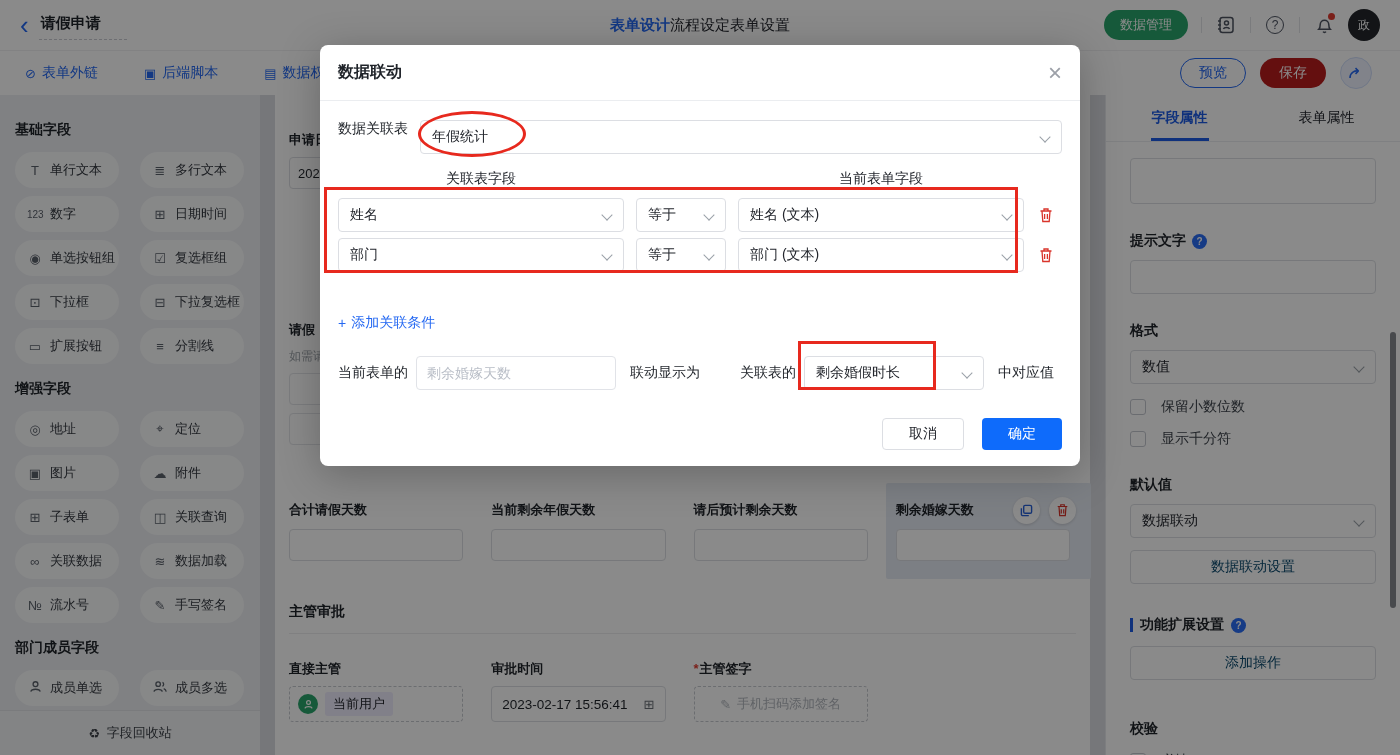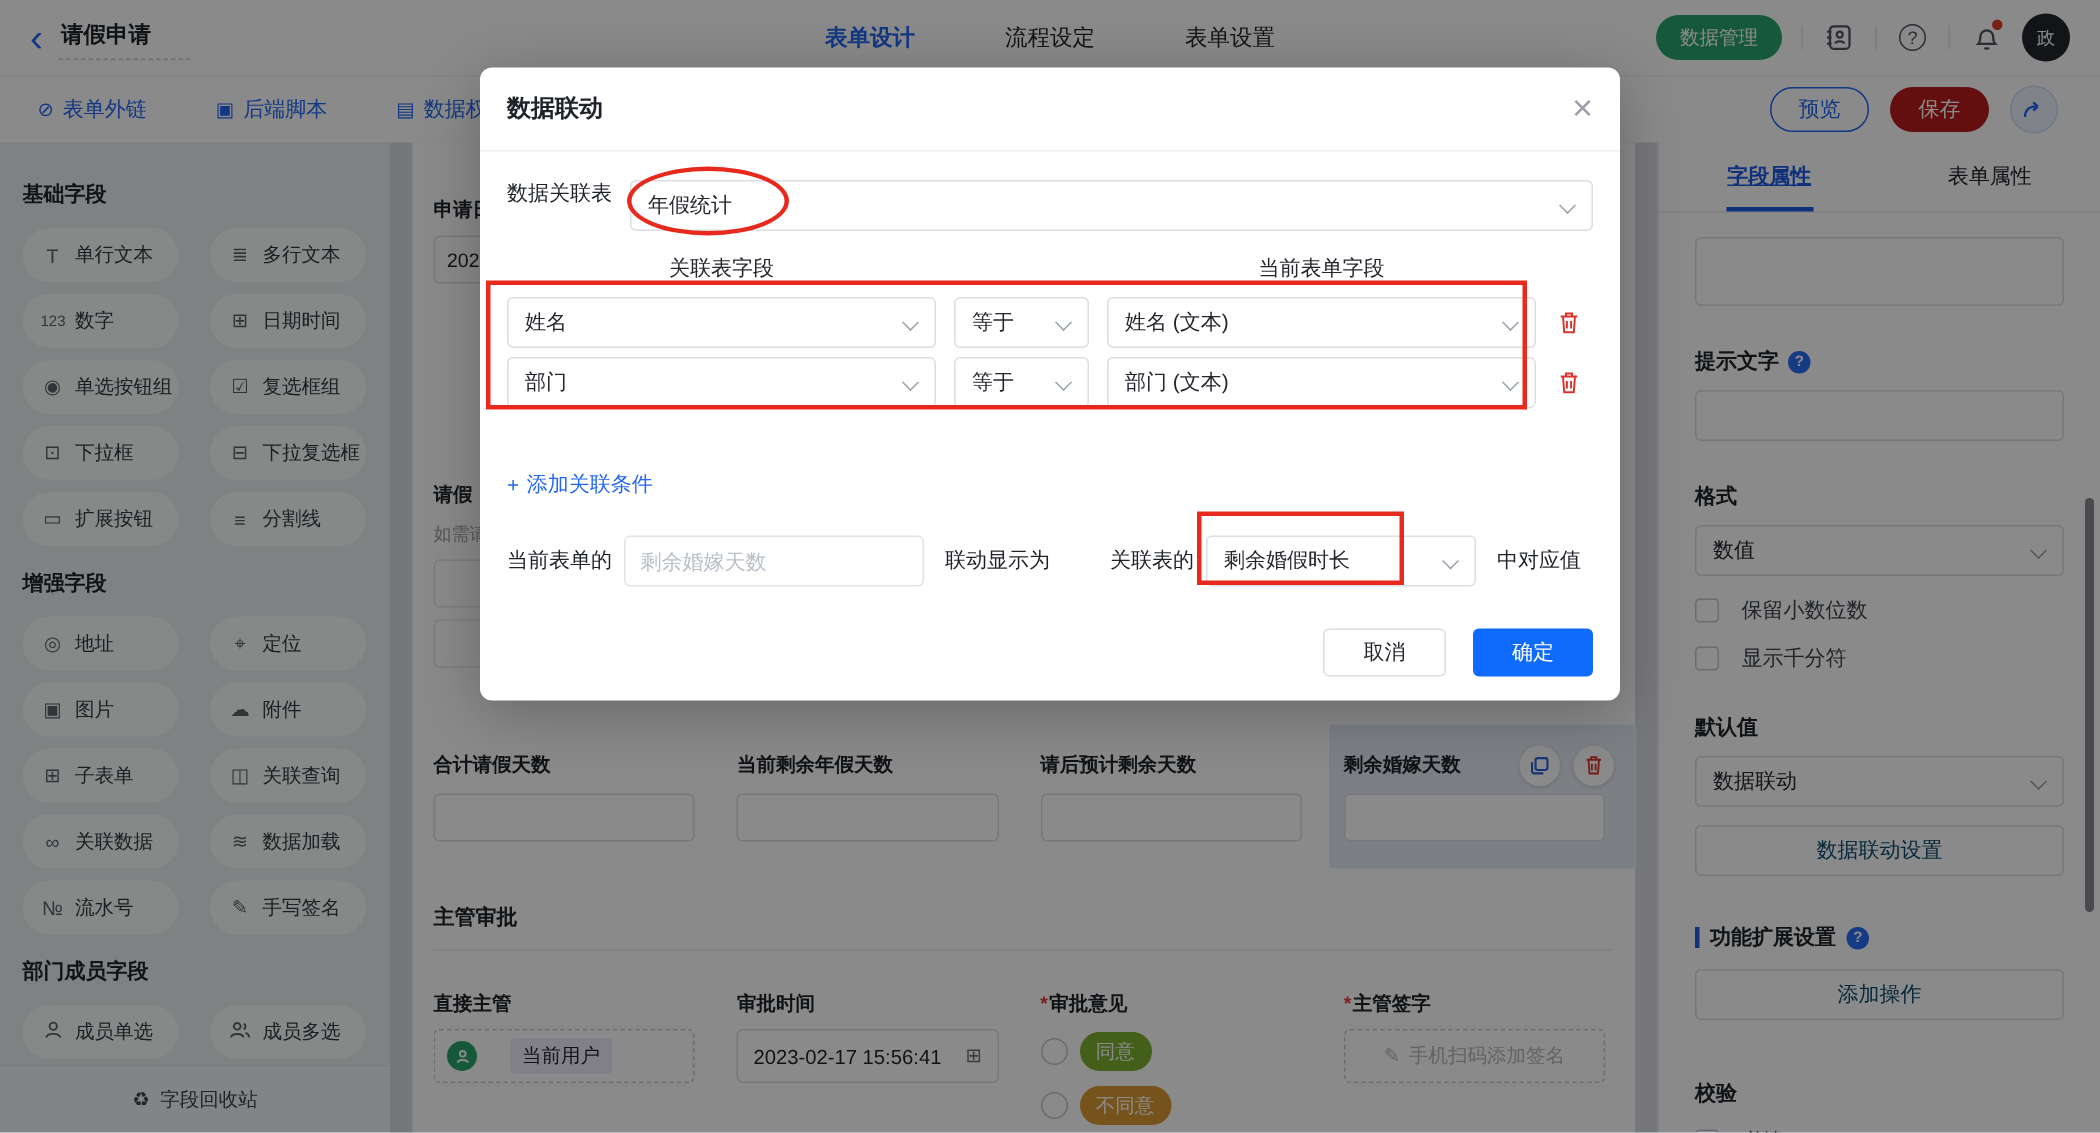--- a/index.html
+++ b/index.html
@@ -4,21 +4,21 @@
 <style>
   * { margin:0; padding:0; box-sizing:border-box; }
   html,body { width:1400px; height:755px; overflow:hidden; background:#dadde2; }
   .app { position:relative; width:1400px; height:755px;
          font-family:"Liberation Sans","DejaVu Sans",sans-serif; color:#1f2329; overflow:hidden; }
 
   
   .topbar { height:50px; background:#fff; display:flex; align-items:center; padding:0 20px; position:relative; }
   .back { color:#2468f2; font-size:26px; line-height:1; margin-right:10px; cursor:pointer; }
   .doc-title { font-size:15px; font-weight:bold; padding:4px 26px 6px 2px; border-bottom:1px dashed #c9ccd3; }
-  .top-tabs { position:absolute; left:50%; transform:translateX(-50%); display:flex; gap:60px; }
+  .top-tabs { position:absolute; left:50%; transform:translateX(-50%); display:flex; }
   .top-tab { font-size:15px; color:#23262d; cursor:pointer; }
   .top-tab.active { color:#2468f2; font-weight:bold; }
   .top-right { margin-left:auto; display:flex; align-items:center; gap:13px; }
   .btn-green { background:#2aa56b; color:#fff; font-size:13px; border:none; border-radius:15px; padding:6px 16px; cursor:pointer; }
   .vsep { width:1px; height:16px; background:#e2e4e8; }
   .tb-ic { width:22px; height:22px; display:flex; align-items:center; justify-content:center; color:#4e5461; position:relative; cursor:pointer; }
   .help-circ { width:18px; height:18px; border:1.5px solid #4e5461; border-radius:50%; font-size:12px; display:flex; align-items:center; justify-content:center; }
   .bell-dot { position:absolute; top:-1px; right:0; width:7px; height:7px; border-radius:50%; background:#e23b30; }
   .avatar { width:32px; height:32px; border-radius:50%; background:#23262b; color:#fff; font-size:12px; display:flex; align-items:center; justify-content:center; cursor:pointer; }
 
@@ -55,38 +55,38 @@
   .gbox { height:32px; border:1px solid #e3e5e9; border-radius:4px; margin-top:8px; background:#fff; }
   .num-row { display:grid; grid-template-columns:repeat(4,1fr); column-gap:22px; margin-top:52px; }
   .num-cell { position:relative; }
   .num-cell .lblrow { display:flex; align-items:center; justify-content:space-between; height:26px; position:relative; z-index:1; }
   .num-cell .f-input { margin-top:6px; position:relative; z-index:1; width:calc(100% - 6px); }
   .num-cell.selected::before { content:""; position:absolute; left:-10px; right:-15px; top:-14px; bottom:-18px; background:#e6ebf4; border-radius:2px; z-index:0; }
   .cicon { width:27px; height:27px; border-radius:50%; background:#fff; box-shadow:0 1px 3px rgba(0,0,0,.15); display:flex; align-items:center; justify-content:center; cursor:pointer; }
   .sec-title { font-size:14px; font-weight:bold; margin-top:42px; }
   .sec-hr { border:none; border-top:1px solid #ececee; margin-top:12px; }
   .appr-row { display:grid; grid-template-columns:repeat(4,1fr); column-gap:22px; margin-top:26px; }
-  .dash-box { margin-top:8px; height:36px; border:1px dashed #c6c9cf; border-radius:4px; display:flex; align-items:center; padding:0 8px; gap:22px; width:calc(100% - 6px); }
+  .dash-box { margin-top:8px; height:36px; border:1px dashed #c6c9cf; border-radius:4px; display:flex; align-items:center; padding:0 8px; gap:7px; width:calc(100% - 6px); }
   .user-tag { background:#efecfd; border-radius:3px; padding:3px 8px; font-size:13px; }
   .gavatar { width:20px; height:20px; border-radius:50%; background:#2aa56b; display:flex; align-items:center; justify-content:center; flex:none; }
   .date-box { margin-top:8px; height:36px; border:1px solid #dcdee3; border-radius:4px; display:flex; align-items:center; justify-content:space-between; padding:0 10px; font-size:13.5px; width:calc(100% - 6px); }
   .cal-g { color:#6a7077; font-size:13px; }
   .req { color:#e23b30; margin-right:1px; }
   .radio-line { display:flex; align-items:center; gap:8px; margin-top:10px; }
   .radio { width:18px; height:18px; border-radius:50%; border:1px solid #c2c6cc; background:#fff; flex:none; cursor:pointer; }
   .pill-opt { color:#fff; font-size:13px; border-radius:13px; padding:4px 11px; }
   .pill-agree { background:#7cb02f; }
   .pill-disagree { background:#dc9a35; }
   .sign-box { margin-top:8px; height:36px; border:1px dashed #c6c9cf; border-radius:4px; display:flex; align-items:center; justify-content:center; gap:6px; color:#b2b6bd; font-size:13px; width:calc(100% - 6px); }
 
   
   .props { width:295px; flex:none; background:#fff; border-left:1px solid #e7e9ec; position:relative; }
   .props-tabs { display:flex; height:47px; border-bottom:1px solid #ebedf0; }
   .ptab { flex:1; display:flex; align-items:center; justify-content:center; font-size:14px; color:#23262d; position:relative; cursor:pointer; }
-  .ptab.active { color:#1d5ce6; font-weight:bold;text-decoration:underline; }
+  .ptab.active { color:#1d5ce6; font-weight:bold; }
   .ptab.active::after { content:""; position:absolute; bottom:0; left:50%; transform:translateX(-50%); width:58px; height:3px; background:#1d5ce6; }
   .props-body { padding:6px 24px 0; }
   .pbox { height:46px; border:1px solid #dcdee3; border-radius:4px; }
   .plabel { font-size:14px; font-weight:bold; display:flex; align-items:center; gap:6px; margin-top:28px; }
   .qmark { width:15px; height:15px; border-radius:50%; background:#2a6df5; color:#fff; font-size:10px; display:inline-flex; align-items:center; justify-content:center; font-weight:bold; }
   .pinput { margin-top:10px; height:34px; border:1px solid #dcdee3; border-radius:4px; width:100%; }
   .pselect { margin-top:10px; }
   .select { position:relative; height:34px; border:1px solid #dcdee3; border-radius:4px; background:#fff; display:flex; align-items:center; padding:0 28px 0 11px; font-size:14px; color:#23262d; cursor:pointer; }
   .select::after { content:""; position:absolute; right:12px; top:12px; width:7px; height:7px; border-right:1.5px solid #9aa0a8; border-bottom:1.5px solid #9aa0a8; transform:rotate(45deg); }
   .chk-line { display:flex; align-items:center; gap:15px; margin-top:14px; font-size:14px; color:#3d434b; cursor:pointer; }
@@ -391,31 +391,20 @@
             </div>
           </div>
           <div>
             <div class="f-label">审批时间</div>
             <div class="date-box">
               <span>2023-02-17 15:56:41</span>
               <span class="cal-g">⊞</span>
             </div>
           </div>
           <div>
-            <div class="f-label"><span class="req">*</span><span>审批意见</span></div>
-            <div class="radio-line">
-              <span class="radio"></span>
-              <span class="pill-opt pill-agree">同意</span>
-            </div>
-            <div class="radio-line">
-              <span class="radio"></span>
-              <span class="pill-opt pill-disagree">不同意</span>
-            </div>
-          </div>
-          <div>
             <div class="f-label"><span class="req">*</span><span>主管签字</span></div>
             <div class="sign-box">
               <span>✎</span>
               <span>手机扫码添加签名</span>
             </div>
           </div>
         </div>
 
       </div>
     </div>

